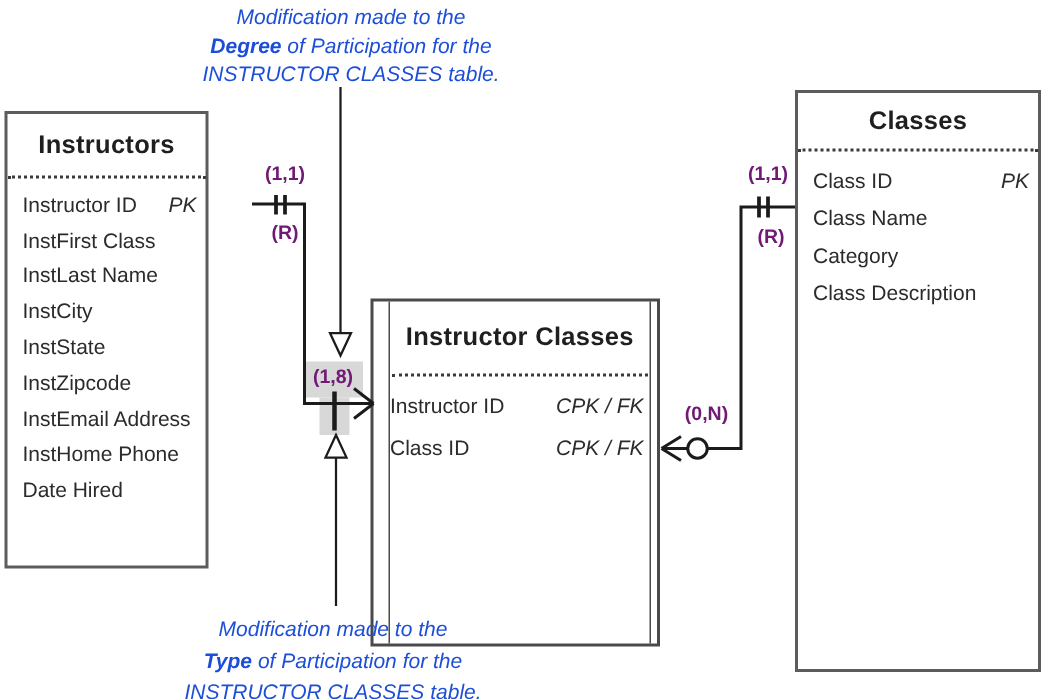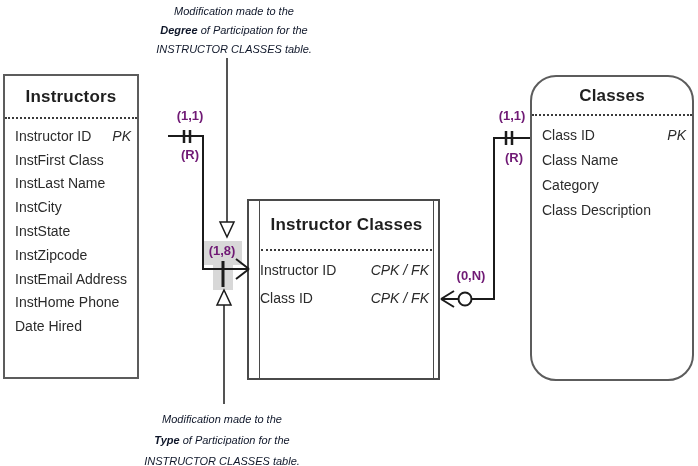--- a/index.html
+++ b/index.html
@@ -18,25 +18,25 @@
   }
   .tbox .title{font-weight:bold;font-size:17px;color:#1f1f1f;letter-spacing:.2px;}
   .fields{position:absolute;left:10px;right:6px;}
   .frow{display:flex;justify-content:space-between;align-items:center;font-size:14px;}
   .fname{white-space:nowrap;}
   .fkey{font-style:italic;white-space:nowrap;text-align:right;}
   #box-instructors{left:3px;top:74px;width:136px;height:305px;}
   #box-instructors .head{height:41px;}
   #box-instructors .fields{top:48px;}
   #box-instructors .frow{height:23.8px;}
-  #box-classes{left:530px;top:75px;width:164px;height:306px;border-radius:26px;}
+  #box-classes{left:530px;top:60px;width:164px;height:388px;}
   #box-classes .head{height:37px;}
   #box-classes .fields{top:45px;}
   #box-classes .frow{height:25.2px;}
-  #box-junction{left:247px;top:199px;width:193px;height:181px;border-color:#4a4a4a;}
+  #box-junction{left:247px;top:199px;width:193px;height:232px;border-color:#4a4a4a;}
   #box-junction .inner{
     position:absolute;left:10px;right:4px;top:0;bottom:0;
     border-left:1.5px solid #4a4a4a;border-right:1.5px solid #4a4a4a;
   }
   #box-junction .head{height:48px;margin:0 1px;}
   #box-junction .fields{top:55px;left:11px;right:9px;}
   #box-junction .frow{height:28px;}
   
   #wires{position:absolute;left:0;top:0;z-index:2;pointer-events:none;}
   
@@ -46,21 +46,21 @@
   }
   #lbl-left-card{left:168px;top:108px;}
   #lbl-left-ref{left:168px;top:147px;}
   #lbl-left-degree{left:200px;top:243px;}
   #lbl-right-card{left:490px;top:108px;}
   #lbl-right-ref{left:492px;top:150px;}
   #lbl-right-degree{left:449px;top:268px;}
   
   .note{
     position:absolute;z-index:3;width:240px;text-align:center;
-    font-style:italic;font-size:11px;color:#0f172a;
+    font-style:italic;font-size:14px;color:#1d4ed8;
   }
   .note .b{font-weight:bold;}
   #note-top{left:114px;top:2px;line-height:19px;}
   #note-bottom{left:102px;top:409px;line-height:21px;}
 </style>
 </head>
 <body>
 
 <svg id="wires" width="698" height="466" viewBox="0 0 698 466">
 

